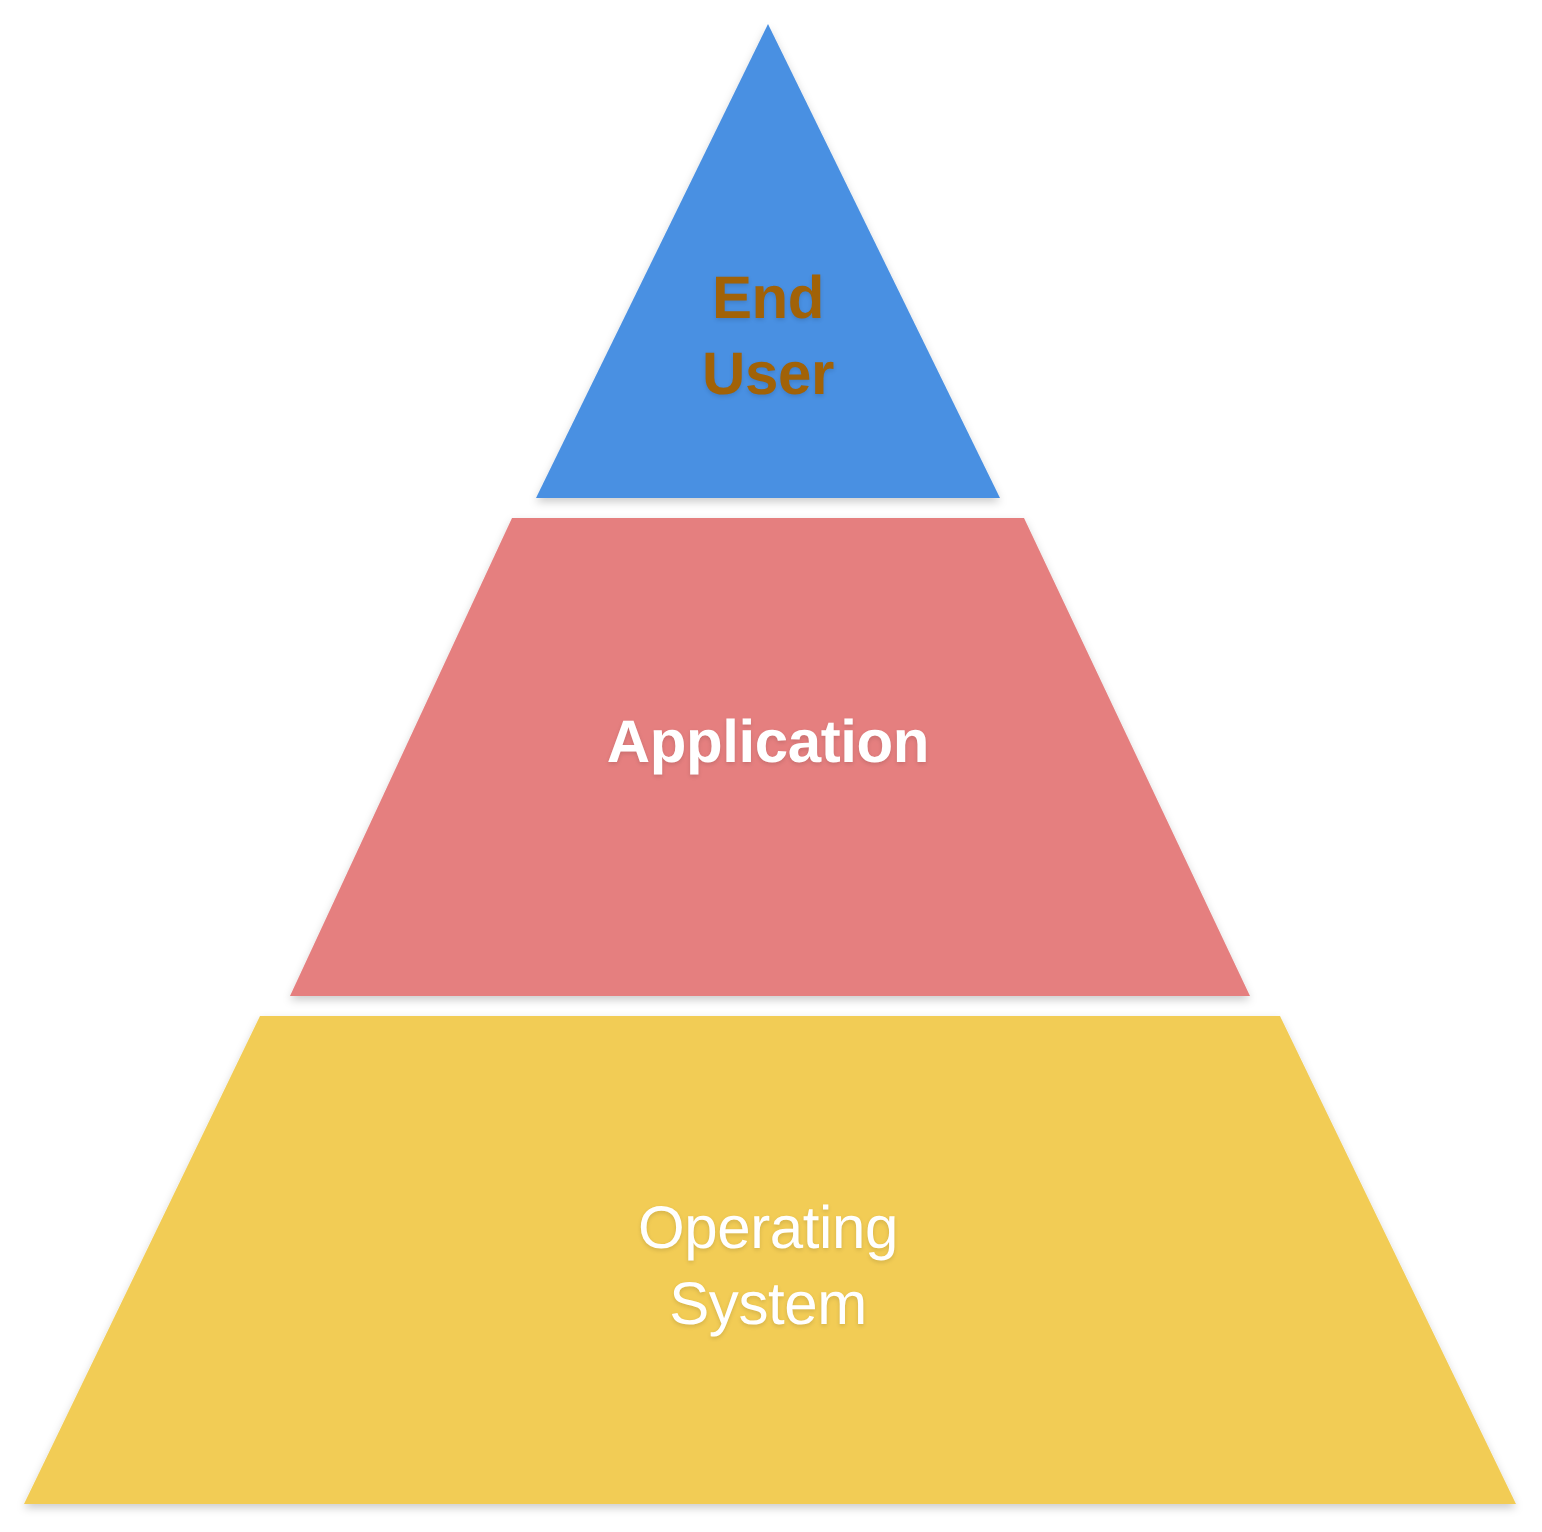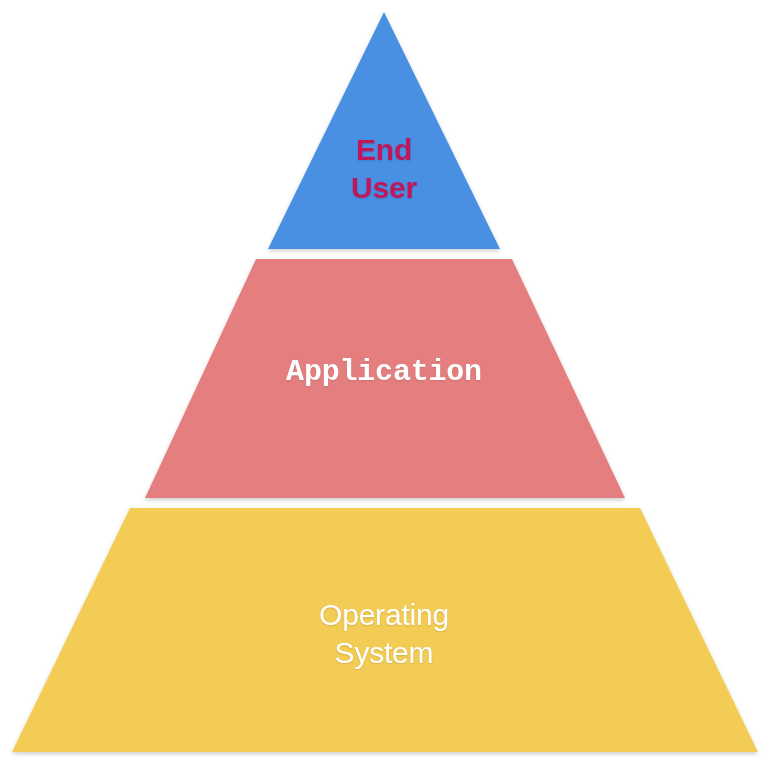--- a/index.html
+++ b/index.html
@@ -44,21 +44,20 @@
     left: 234px;
     top: 131px;
     width: 300px;
     font-size: 30px;
   }
   #label-tier-1 {
     left: 234px;
     top: 353px;
     width: 300px;
     font-size: 30px;
-    font-family: Liberation Mono, monospace;
   }
   #label-tier-2 {
     left: 234px;
     top: 596px;
     width: 300px;
     font-size: 30px;
   }
 </style>
 </head>
 <body>
@@ -72,21 +71,21 @@
       </filter>
     </defs>
 
     <polygon id="shape-tier-0" points="384,12 500,249 268,249" fill="#4a90e2" filter="url(#tier-shadow)"></polygon>
 
     <polygon id="shape-tier-1" points="256,259 512,259 625,498 145,498" fill="#e57f7f" filter="url(#tier-shadow)"></polygon>
 
     <polygon id="shape-tier-2" points="130,508 640,508 758,752 12,752" fill="#f2cc55" filter="url(#tier-shadow)"></polygon>
   </svg>
 
-  <div id="label-tier-0" class="layer-label" style="color: #be185d; font-size: 30px; font-weight: bold;">End
+  <div id="label-tier-0" class="layer-label" style="color: #a16207; font-size: 30px; font-weight: bold;">End
 User</div>
 
   <div id="label-tier-1" class="layer-label" style="color: rgb(255, 255, 255); font-size: 30px; font-weight: bold;">Application</div>
 
   <div id="label-tier-2" class="layer-label" style="color: rgb(255, 255, 255); font-size: 30px; font-weight: normal;">Operating
 System</div>
 
 </div>
 
 </body></html>

